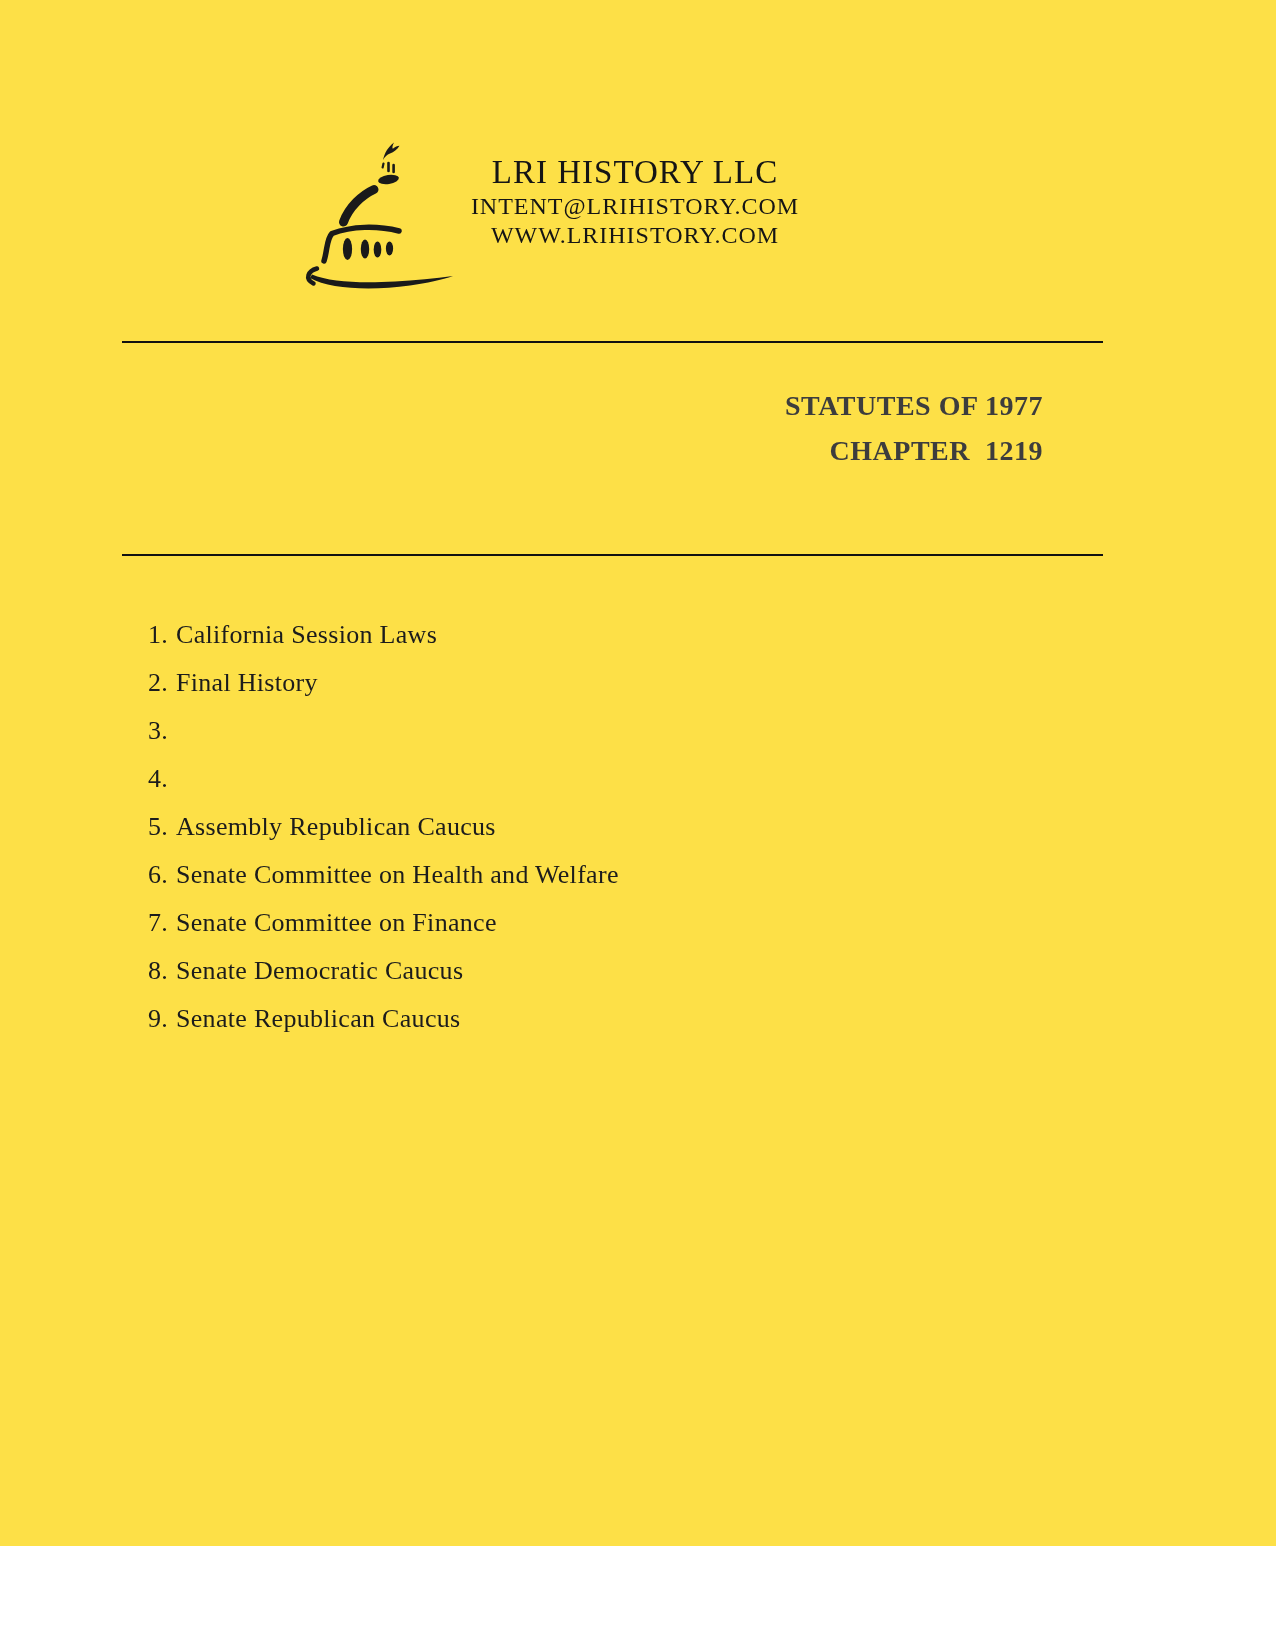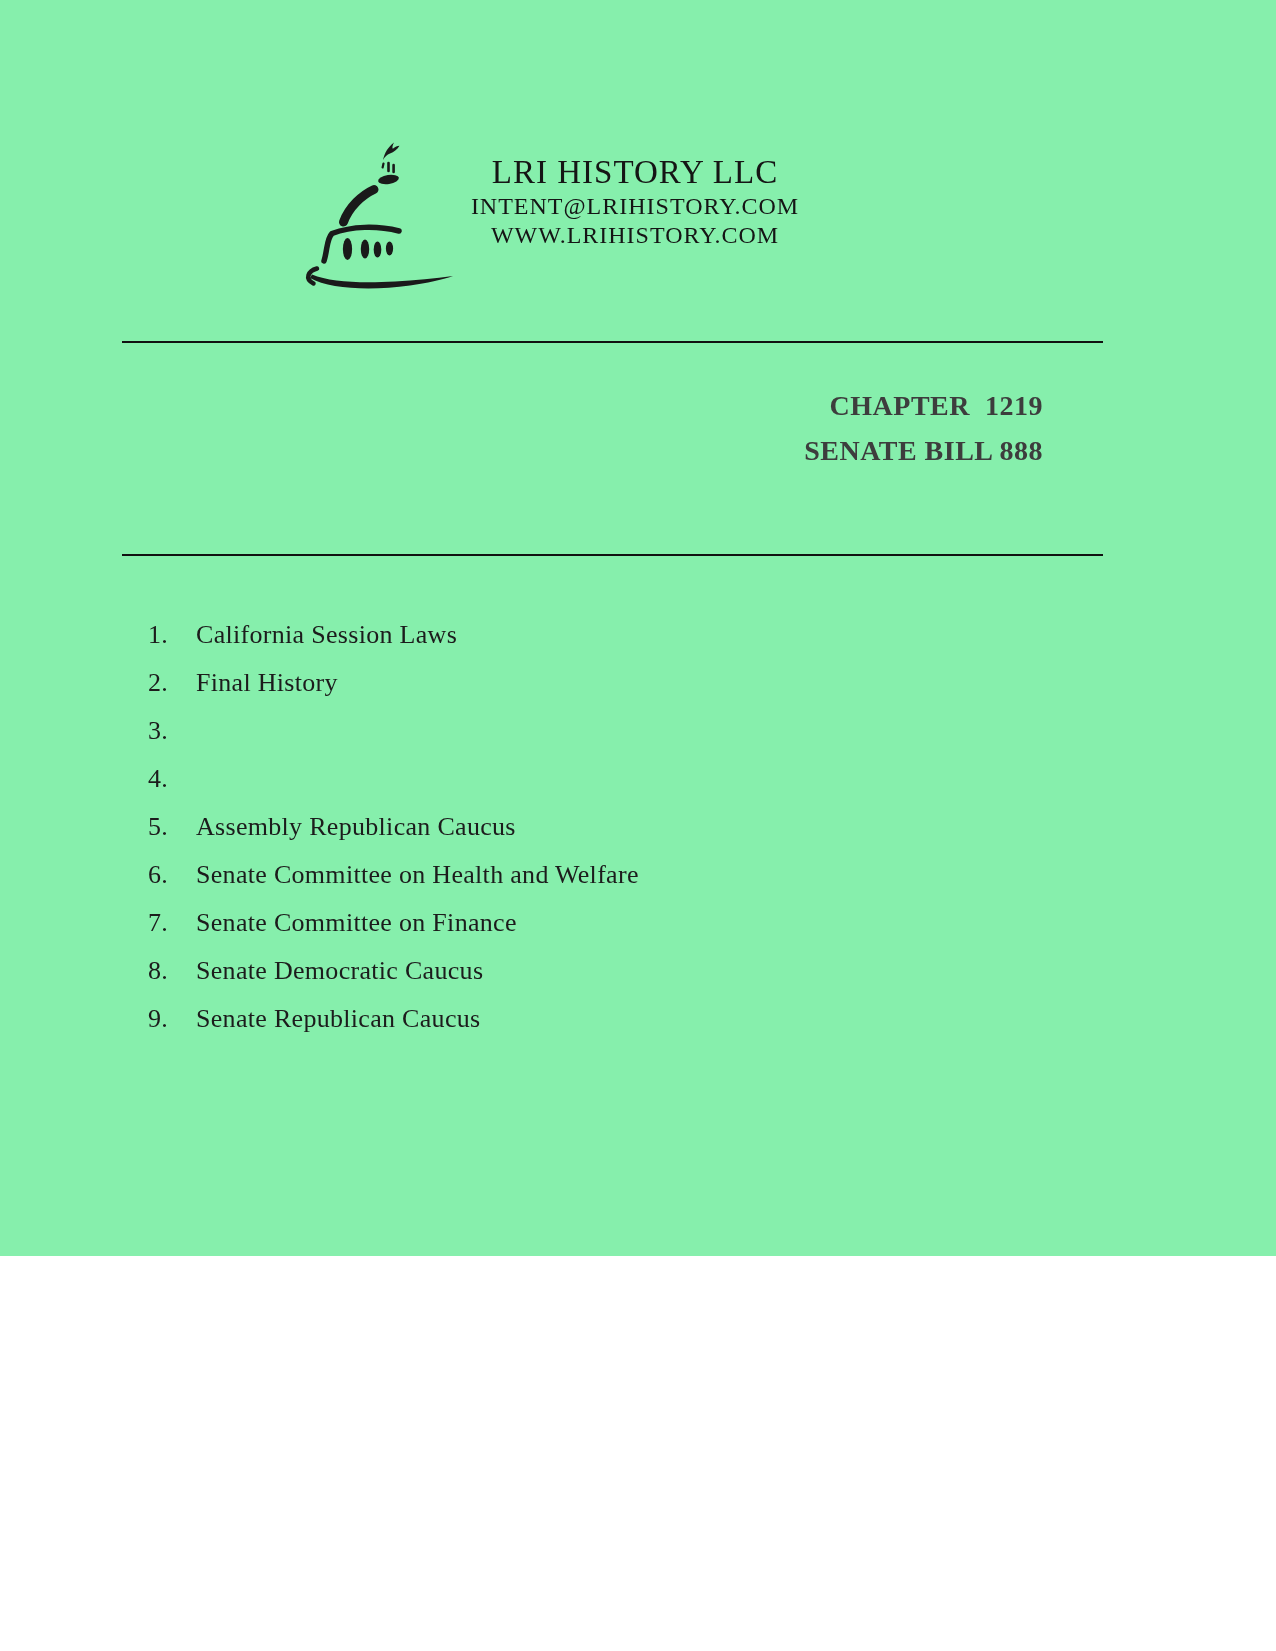--- a/index.html
+++ b/index.html
@@ -3,22 +3,22 @@
 <meta charset="utf-8">
 <style>
   html, body {
     margin: 0;
     padding: 0;
     background: #ffffff;
   }
   .page {
     position: relative;
     width: 1276px;
-    height: 1256px;
-    background: #86efac;
+    height: 1546px;
+    background: #fde047;
     font-family: "Liberation Serif", serif;
     color: #1a1a1a;
     overflow: hidden;
   }
 
   
   .logo-svg {
     position: absolute;
     left: 290px;
     top: 128px;
@@ -105,21 +105,21 @@
     margin-bottom: 22px;
     color: #1c1c1c;
     letter-spacing: 0.3px;
   }
   .toc-num {
     width: 46px;
     flex: 0 0 46px;
     text-align: right;
   }
   .toc-label {
-    margin-left: 28px;
+    margin-left: 8px;
   }
 </style>
 </head>
 <body>
 
 <div class="page">
 
   <svg class="logo-svg" viewBox="290 128 170 170" fill="none" stroke="none" xmlns="http://www.w3.org/2000/svg">
 
     <path d="M 383,160 C 384.5,153 388,147 394,142.5 C 392.5,145.5 392,147.6 392.8,148.8
@@ -149,22 +149,22 @@
 
   <header class="letterhead">
     <div class="company-name">LRI HISTORY LLC</div>
     <div class="contact-line">INTENT@LRIHISTORY.COM</div>
     <div class="contact-line">WWW.LRIHISTORY.COM</div>
   </header>
 
   <div class="rule rule-top"></div>
 
   <div class="reference">
+    <div>STATUTES OF 1977</div>
     <div>CHAPTER  1219</div>
-    <div>SENATE BILL 888</div>
   </div>
 
   <div class="rule rule-bottom"></div>
 
   <section class="toc">
     <ol class="toc-list">
       <li class="toc-row">
         <span class="toc-num">1.</span>
         <span class="toc-label">California Session Laws</span>
       </li>

